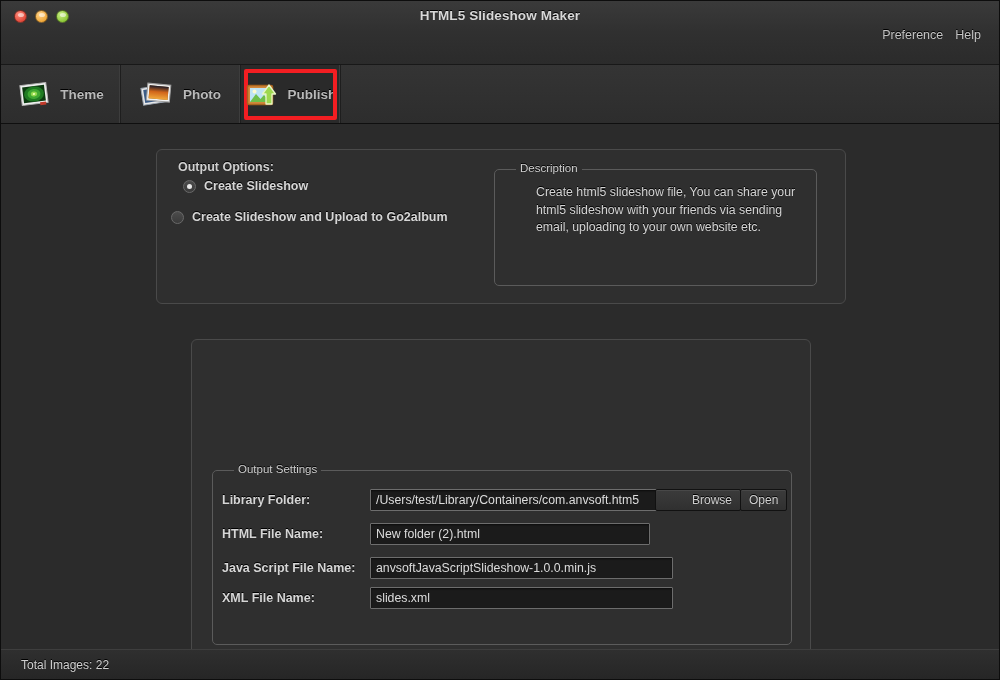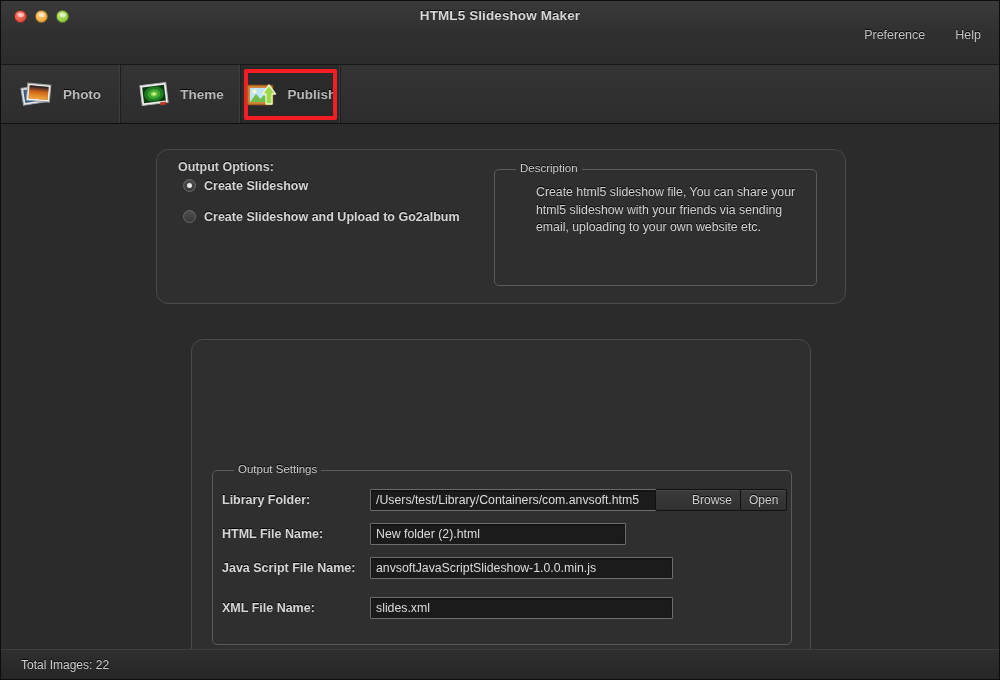--- a/index.html
+++ b/index.html
@@ -68,21 +68,21 @@
     color: #d8d8d8;
     text-shadow: 0 -1px 0 #000;
     letter-spacing: .1px;
   }
 
   .menu-right {
     position: absolute;
     right: 18px;
     top: 27px;
     display: flex;
-    gap: 30px;
+    gap: 12px;
   }
   .menu-right span {
     font-size: 12.5px;
     color: #c3c3c3;
     text-shadow: 0 -1px 0 #000;
     cursor: default;
   }
 
   
   .toolbar {
@@ -137,21 +137,21 @@
   .content {
     position: relative;
     height: 533px;
     background: #2b2b2b;
     box-sizing: border-box;
   }
 
   .group {
     position: absolute;
     border: 1px solid #4a4a4a;
-    border-radius: 12px;
+    border-radius: 6px;
     box-sizing: border-box;
   }
 
   #panel-output-options {
     left: 155px;
     top: 25px;
     width: 690px;
     height: 155px;
     background: #2f2f2f;
   }
@@ -162,21 +162,21 @@
     top: 10px;
     font-size: 12.5px;
     font-weight: bold;
     color: #cfcfcf;
     text-shadow: 0 -1px 0 #000;
   }
 
   .radio-row {
     position: absolute;
     display: flex;
-    align-items: flex-start;
+    align-items: flex-end;
     gap: 8px;
     cursor: default;
   }
   .radio {
     width: 13px; height: 13px;
     border-radius: 50%;
     background: linear-gradient(180deg, #4c4c4c, #3a3a3a);
     border: 1px solid #6a6a6a;
     box-sizing: border-box;
     position: relative;
@@ -356,20 +356,37 @@
       <div class="light zoom"></div>
     </div>
     <div class="win-title">HTML5 Slideshow Maker</div>
     <div class="menu-right">
       <span>Preference</span>
       <span>Help</span>
     </div>
   </div>
 
   <div class="toolbar">
+
+    <div class="tbtn">
+      <span class="icon-wrap">
+        <svg width="34" height="32" viewBox="0 0 34 32">
+          <g transform="rotate(-7 17 16)">
+            <rect x="4" y="6" width="26" height="20" fill="#f0f0f0" stroke="#b4b4b4" stroke-width="1"></rect>
+            <rect x="6" y="8" width="22" height="16" fill="#0c3a10"></rect>
+            <ellipse cx="17" cy="16" rx="10" ry="7.5" fill="#1f7a22"></ellipse>
+            <ellipse cx="17" cy="16" rx="6.5" ry="5" fill="#3fa832"></ellipse>
+            <ellipse cx="17" cy="16" rx="3.2" ry="2.4" fill="#8fd84c"></ellipse>
+            <ellipse cx="17" cy="16" rx="1.3" ry="1" fill="#e8ffb0"></ellipse>
+          </g>
+          <rect x="22" y="25" width="6" height="3" fill="#c03a2a" transform="rotate(-7 17 16)"></rect>
+        </svg>
+      </span>
+      <span class="label">Theme</span>
+    </div>
 
     <div class="tbtn">
       <span class="icon-wrap">
         <svg width="34" height="32" viewBox="0 0 34 32">
           <g transform="rotate(-9 17 16)">
             <rect x="2" y="8" width="23" height="17" fill="#e9e9e9" stroke="#9aa4b0" stroke-width="1"></rect>
             <rect x="4" y="10" width="19" height="13" fill="#3c5c86"></rect>
           </g>
           <g transform="rotate(5 17 16)">
             <rect x="7" y="6" width="23" height="17" fill="#f2f2f2" stroke="#a0a0a0" stroke-width="1"></rect>
@@ -381,37 +398,20 @@
               <stop offset="0%" stop-color="#1b1b2a"></stop>
               <stop offset="45%" stop-color="#d1651a"></stop>
               <stop offset="100%" stop-color="#f0a83c"></stop>
             </linearGradient>
           </defs>
         </svg>
       </span>
       <span class="label">Photo</span>
     </div>
 
-    <div class="tbtn">
-      <span class="icon-wrap">
-        <svg width="34" height="32" viewBox="0 0 34 32">
-          <g transform="rotate(-7 17 16)">
-            <rect x="4" y="6" width="26" height="20" fill="#f0f0f0" stroke="#b4b4b4" stroke-width="1"></rect>
-            <rect x="6" y="8" width="22" height="16" fill="#0c3a10"></rect>
-            <ellipse cx="17" cy="16" rx="10" ry="7.5" fill="#1f7a22"></ellipse>
-            <ellipse cx="17" cy="16" rx="6.5" ry="5" fill="#3fa832"></ellipse>
-            <ellipse cx="17" cy="16" rx="3.2" ry="2.4" fill="#8fd84c"></ellipse>
-            <ellipse cx="17" cy="16" rx="1.3" ry="1" fill="#e8ffb0"></ellipse>
-          </g>
-          <rect x="22" y="25" width="6" height="3" fill="#c03a2a" transform="rotate(-7 17 16)"></rect>
-        </svg>
-      </span>
-      <span class="label">Theme</span>
-    </div>
-
     <div class="tbtn active">
       <span class="icon-wrap">
         <svg width="34" height="32" viewBox="0 0 34 32">
           <rect x="2.5" y="7.5" width="25" height="19" rx="1.5" fill="#d2883c" stroke="#a8641f" stroke-width="1.5"></rect>
           <rect x="5" y="10" width="20" height="14" fill="#bfe4f5"></rect>
           <path d="M5 24 L11 16 L15.5 21 L19 17 L25 24 Z" fill="#6fbf4a"></path>
           <circle cx="9.5" cy="13.5" r="2" fill="#fdfad0"></circle>
           <path d="M21 26 L21 16 L17.5 16 L24 7 L30.5 16 L27 16 L27 26 Z" fill="#9ed84f" stroke="#e9f6c8" stroke-width="1.3" stroke-linejoin="round"></path>
         </svg>
       </span>
@@ -425,21 +425,21 @@
 
     <div class="group" id="panel-output-options">
 
       <div class="opt-title">Output Options:</div>
 
       <div class="radio-row" style="left:26px; top:29px;">
         <span class="radio on"></span>
         <span class="rlabel">Create Slideshow</span>
       </div>
 
-      <div class="radio-row" style="left:26px; top:60px;gap:8px;">
+      <div class="radio-row" style="left:14px; top:60px;gap:8px;">
         <span class="radio"></span>
         <span class="rlabel">Create Slideshow and Upload to Go2album</span>
       </div>
 
       <div class="fieldset" id="desc-box">
         <span class="legend">Description</span>
         <div class="body">Create html5 slideshow file, You can share your html5 slideshow with your friends via sending email, uploading to your own website etc.</div>
       </div>
     </div>
 
@@ -450,29 +450,29 @@
 
         <div class="field-row" style="top:17px;">
           <span class="flabel">Library Folder:</span>
           <span class="finput" style="width:305px;" placeholder="">/Users/test/Library/Containers/com.anvsoft.htm5</span>
           <span class="sbtn" style="left:442px;padding-left:36px;">Browse</span>
           <span class="sbtn" style="left:527px;">Open</span>
         </div>
 
         <div class="field-row" style="top:51px;">
           <span class="flabel">HTML File Name:</span>
-          <span class="finput" style="width:256px;" placeholder="">New folder (2).html</span>
+          <span class="finput" style="width:280px;" placeholder="">New folder (2).html</span>
         </div>
 
         <div class="field-row" style="top:85px;">
           <span class="flabel">Java Script File Name:</span>
           <span class="finput" style="width:303px;" placeholder="">anvsoftJavaScriptSlideshow-1.0.0.min.js</span>
         </div>
 
-        <div class="field-row" style="top:125px;">
+        <div class="field-row" style="top:115px;">
           <span class="flabel">XML File Name:</span>
           <span class="finput" style="width:303px;" placeholder="">slides.xml</span>
         </div>
       </div>
 
       <div id="publish-now">Publish Now!</div>
     </div>
   </div>
 
   <div class="statusbar">

